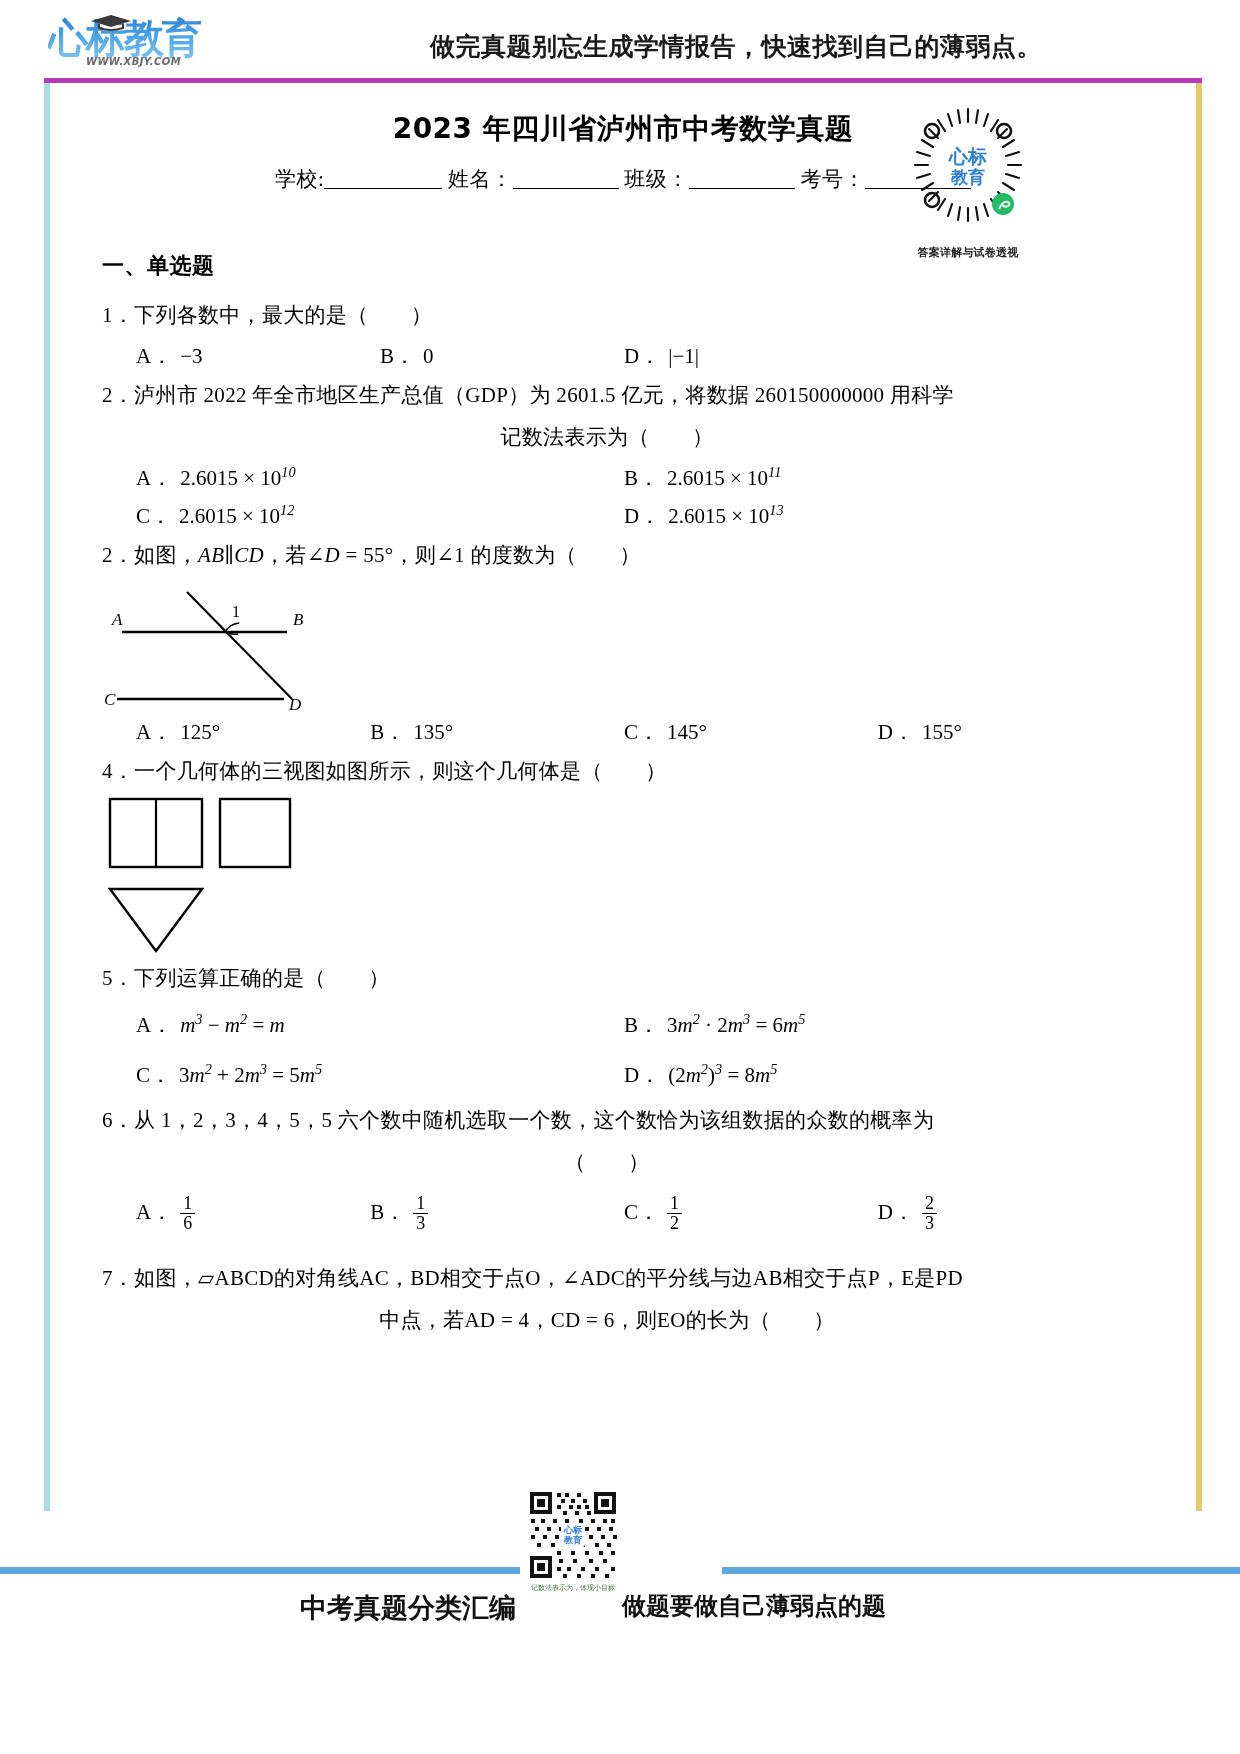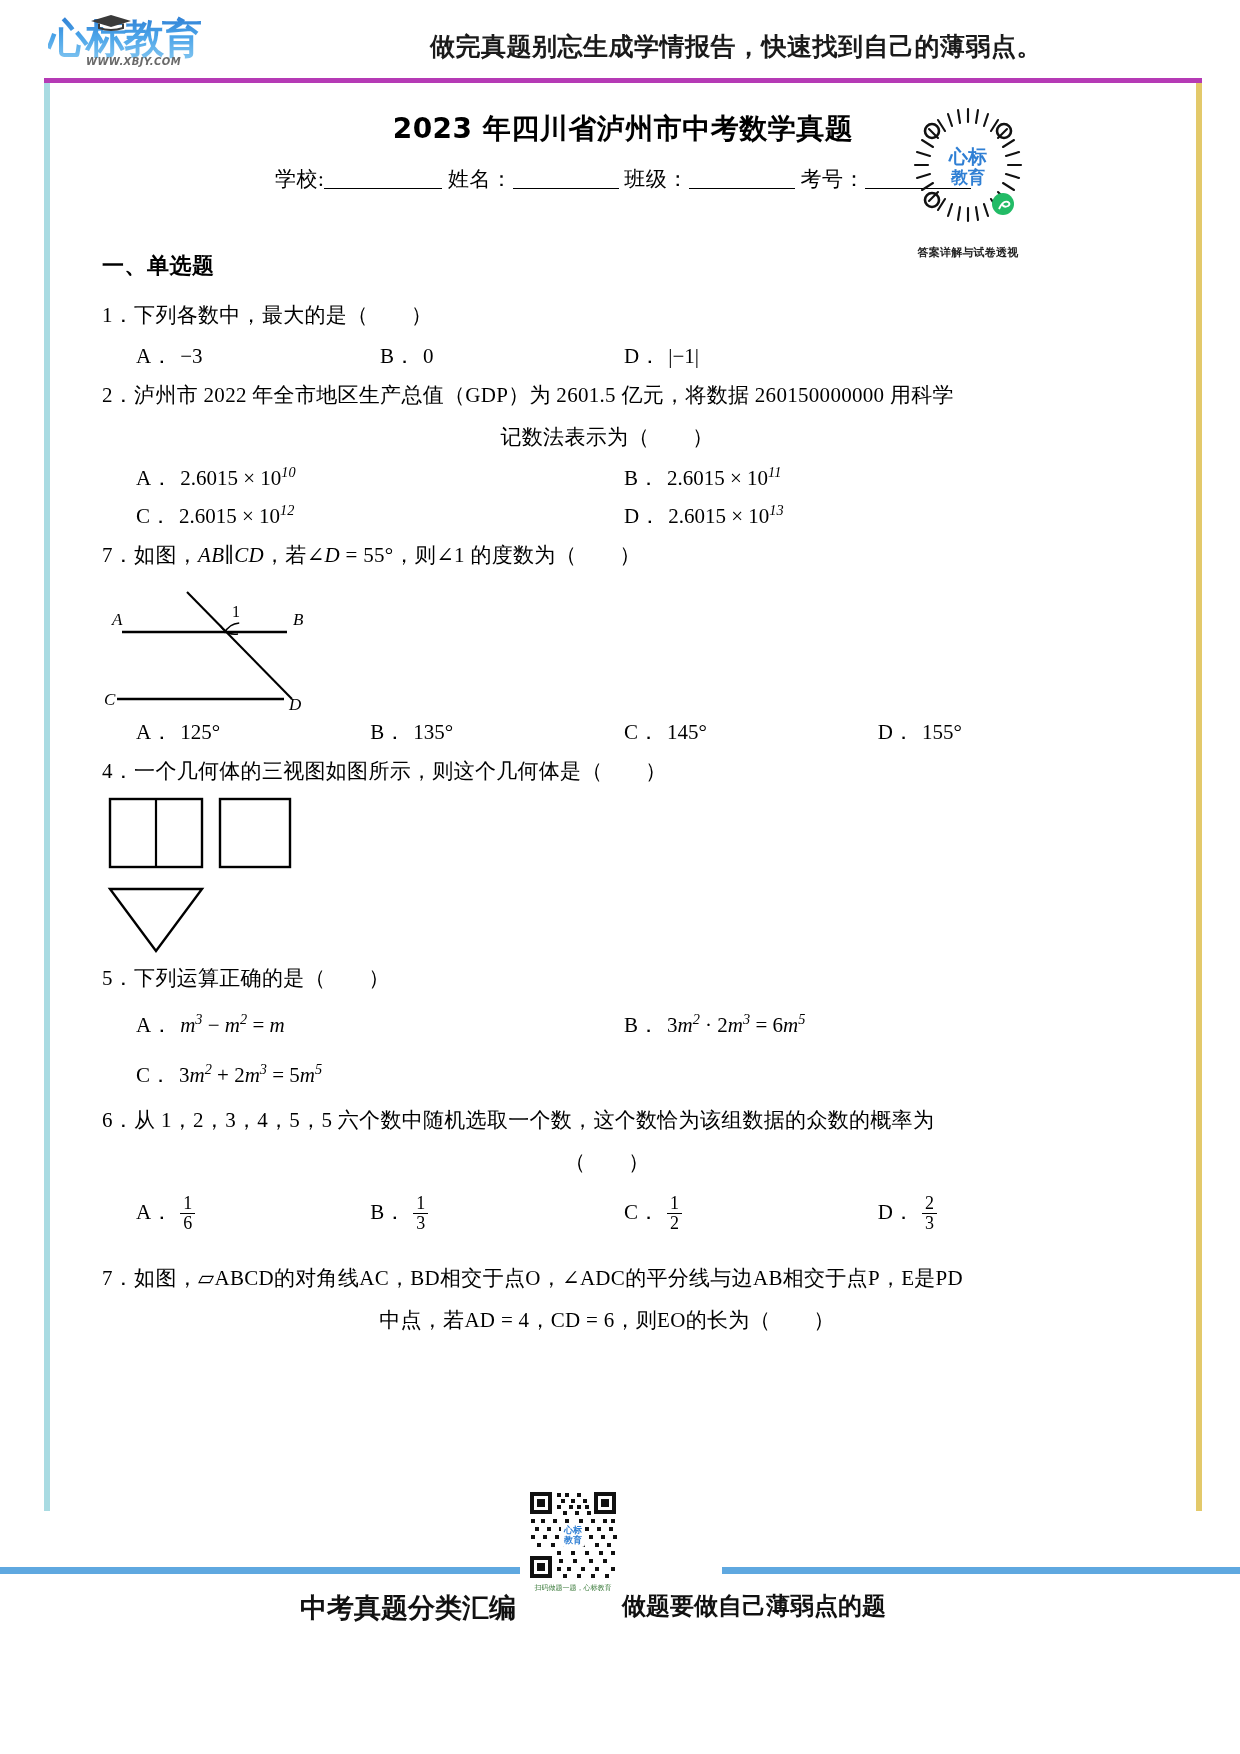--- a/index.html
+++ b/index.html
@@ -362,21 +362,21 @@
     <p class="q q-cont">记数法表示为（　　）</p>
     <div class="opts two">
       <div class="opt"><span class="lab">A．</span><span>2.6015 × 10</span><sup>10</sup></div>
       <div class="opt"><span class="lab">B．</span><span>2.6015 × 10</span><sup>11</sup></div>
     </div>
     <div class="opts two">
       <div class="opt"><span class="lab">C．</span><span>2.6015 × 10</span><sup>12</sup></div>
       <div class="opt"><span class="lab">D．</span><span>2.6015 × 10</span><sup>13</sup></div>
     </div>
 
-    <p class="q q-stem"><span>7．如图，</span><span class="mi">AB</span><span>∥</span><span class="mi">CD</span><span>，若∠</span><span class="mi">D</span><span> = 55°，则∠1 的度数为（　　）</span></p>
+    <p class="q q-stem"><span>2．如图，</span><span class="mi">AB</span><span>∥</span><span class="mi">CD</span><span>，若∠</span><span class="mi">D</span><span> = 55°，则∠1 的度数为（　　）</span></p>
 
     <div class="fig" style="height:136px;">
       <svg width="230" height="136" viewBox="0 0 230 136">
         <line x1="20" y1="55" x2="185" y2="55" stroke="#000" stroke-width="2.4"></line>
         <line x1="85" y1="15" x2="190" y2="122" stroke="#000" stroke-width="2.1"></line>
         <line x1="15" y1="122" x2="182" y2="122" stroke="#000" stroke-width="2.4"></line>
         <path d="M122 55 A18 18 0 0 1 138 47" fill="none" stroke="#000" stroke-width="1.6" transform="rotate(-8 130 52)"></path>
         <path d="M118 48 A17 17 0 0 0 136 57" fill="none" stroke="#000" stroke-width="1.6"></path>
         <text x="10" y="48" font-family="Liberation Serif, serif" font-style="italic" font-size="17">A</text>
         <text x="191" y="48" font-family="Liberation Serif, serif" font-style="italic" font-size="17">B</text>
@@ -405,20 +405,21 @@
     </div>
 
 
     <p class="q q-stem">5．下列运算正确的是（　　）</p>
     <div class="opts two" style="line-height:50px;">
       <div class="opt"><span class="lab">A．</span><span class="mi">m</span><sup>3</sup> − <span class="mi">m</span><sup>2</sup> = <span class="mi">m</span></div>
       <div class="opt"><span class="lab">B．</span>3<span class="mi">m</span><sup>2</sup> · 2<span class="mi">m</span><sup>3</sup> = 6<span class="mi">m</span><sup>5</sup></div>
     </div>
     <div class="opts two" style="line-height:50px;">
       <div class="opt"><span class="lab">C．</span>3<span class="mi">m</span><sup>2</sup> + 2<span class="mi">m</span><sup>3</sup> = 5<span class="mi">m</span><sup>5</sup></div>
+      <div class="opt"><span class="lab">D．</span>(2<span class="mi">m</span><sup>2</sup>)<sup>3</sup> = 8<span class="mi">m</span><sup>5</sup></div>
     </div>
 
     <p class="q q-stem">6．从 1，2，3，4，5，5 六个数中随机选取一个数，这个数恰为该组数据的众数的概率为</p>
     <p class="q q-cont">（　　）</p>
     <div class="opts w1" style="line-height:56px;">
       <div class="opt"><span class="lab">A．</span><span class="frac"><span class="num">1</span><span class="den">6</span></span></div>
       <div class="opt"><span class="lab">B．</span><span class="frac"><span class="num">1</span><span class="den">3</span></span></div>
       <div class="opt"><span class="lab">C．</span><span class="frac"><span class="num">1</span><span class="den">2</span></span></div>
       <div class="opt"><span class="lab">D．</span><span class="frac"><span class="num">2</span><span class="den">3</span></span></div>
     </div>
@@ -500,16 +501,16 @@
       <rect x="84" y="78" width="4" height="4"></rect>
     <rect x="36" y="85" width="4" height="4"></rect>
       <rect x="50" y="85" width="4" height="4"></rect>
       <rect x="64" y="85" width="4" height="4"></rect>
       <rect x="78" y="85" width="4" height="4"></rect>
   </g>
   <rect x="34" y="34" width="24" height="24" rx="3" fill="#ffffff"></rect>
   <text x="46" y="44" text-anchor="middle" font-family="DejaVu Sans, sans-serif" font-size="9" font-weight="700" fill="#2f7fd4">心标</text>
   <text x="46" y="54" text-anchor="middle" font-family="DejaVu Sans, sans-serif" font-size="9" font-weight="700" fill="#2f7fd4">教育</text>
 </svg>
-<div class="footer-qr-sub">扫码做题一题，心标教育</div>
+<div class="footer-qr-sub">记数法表示为，体现小目标</div>
 
 <div class="footer-left-text">中考真题分类汇编</div>
 <div class="footer-right-text">做题要做自己薄弱点的题</div>
 
 </body></html>

